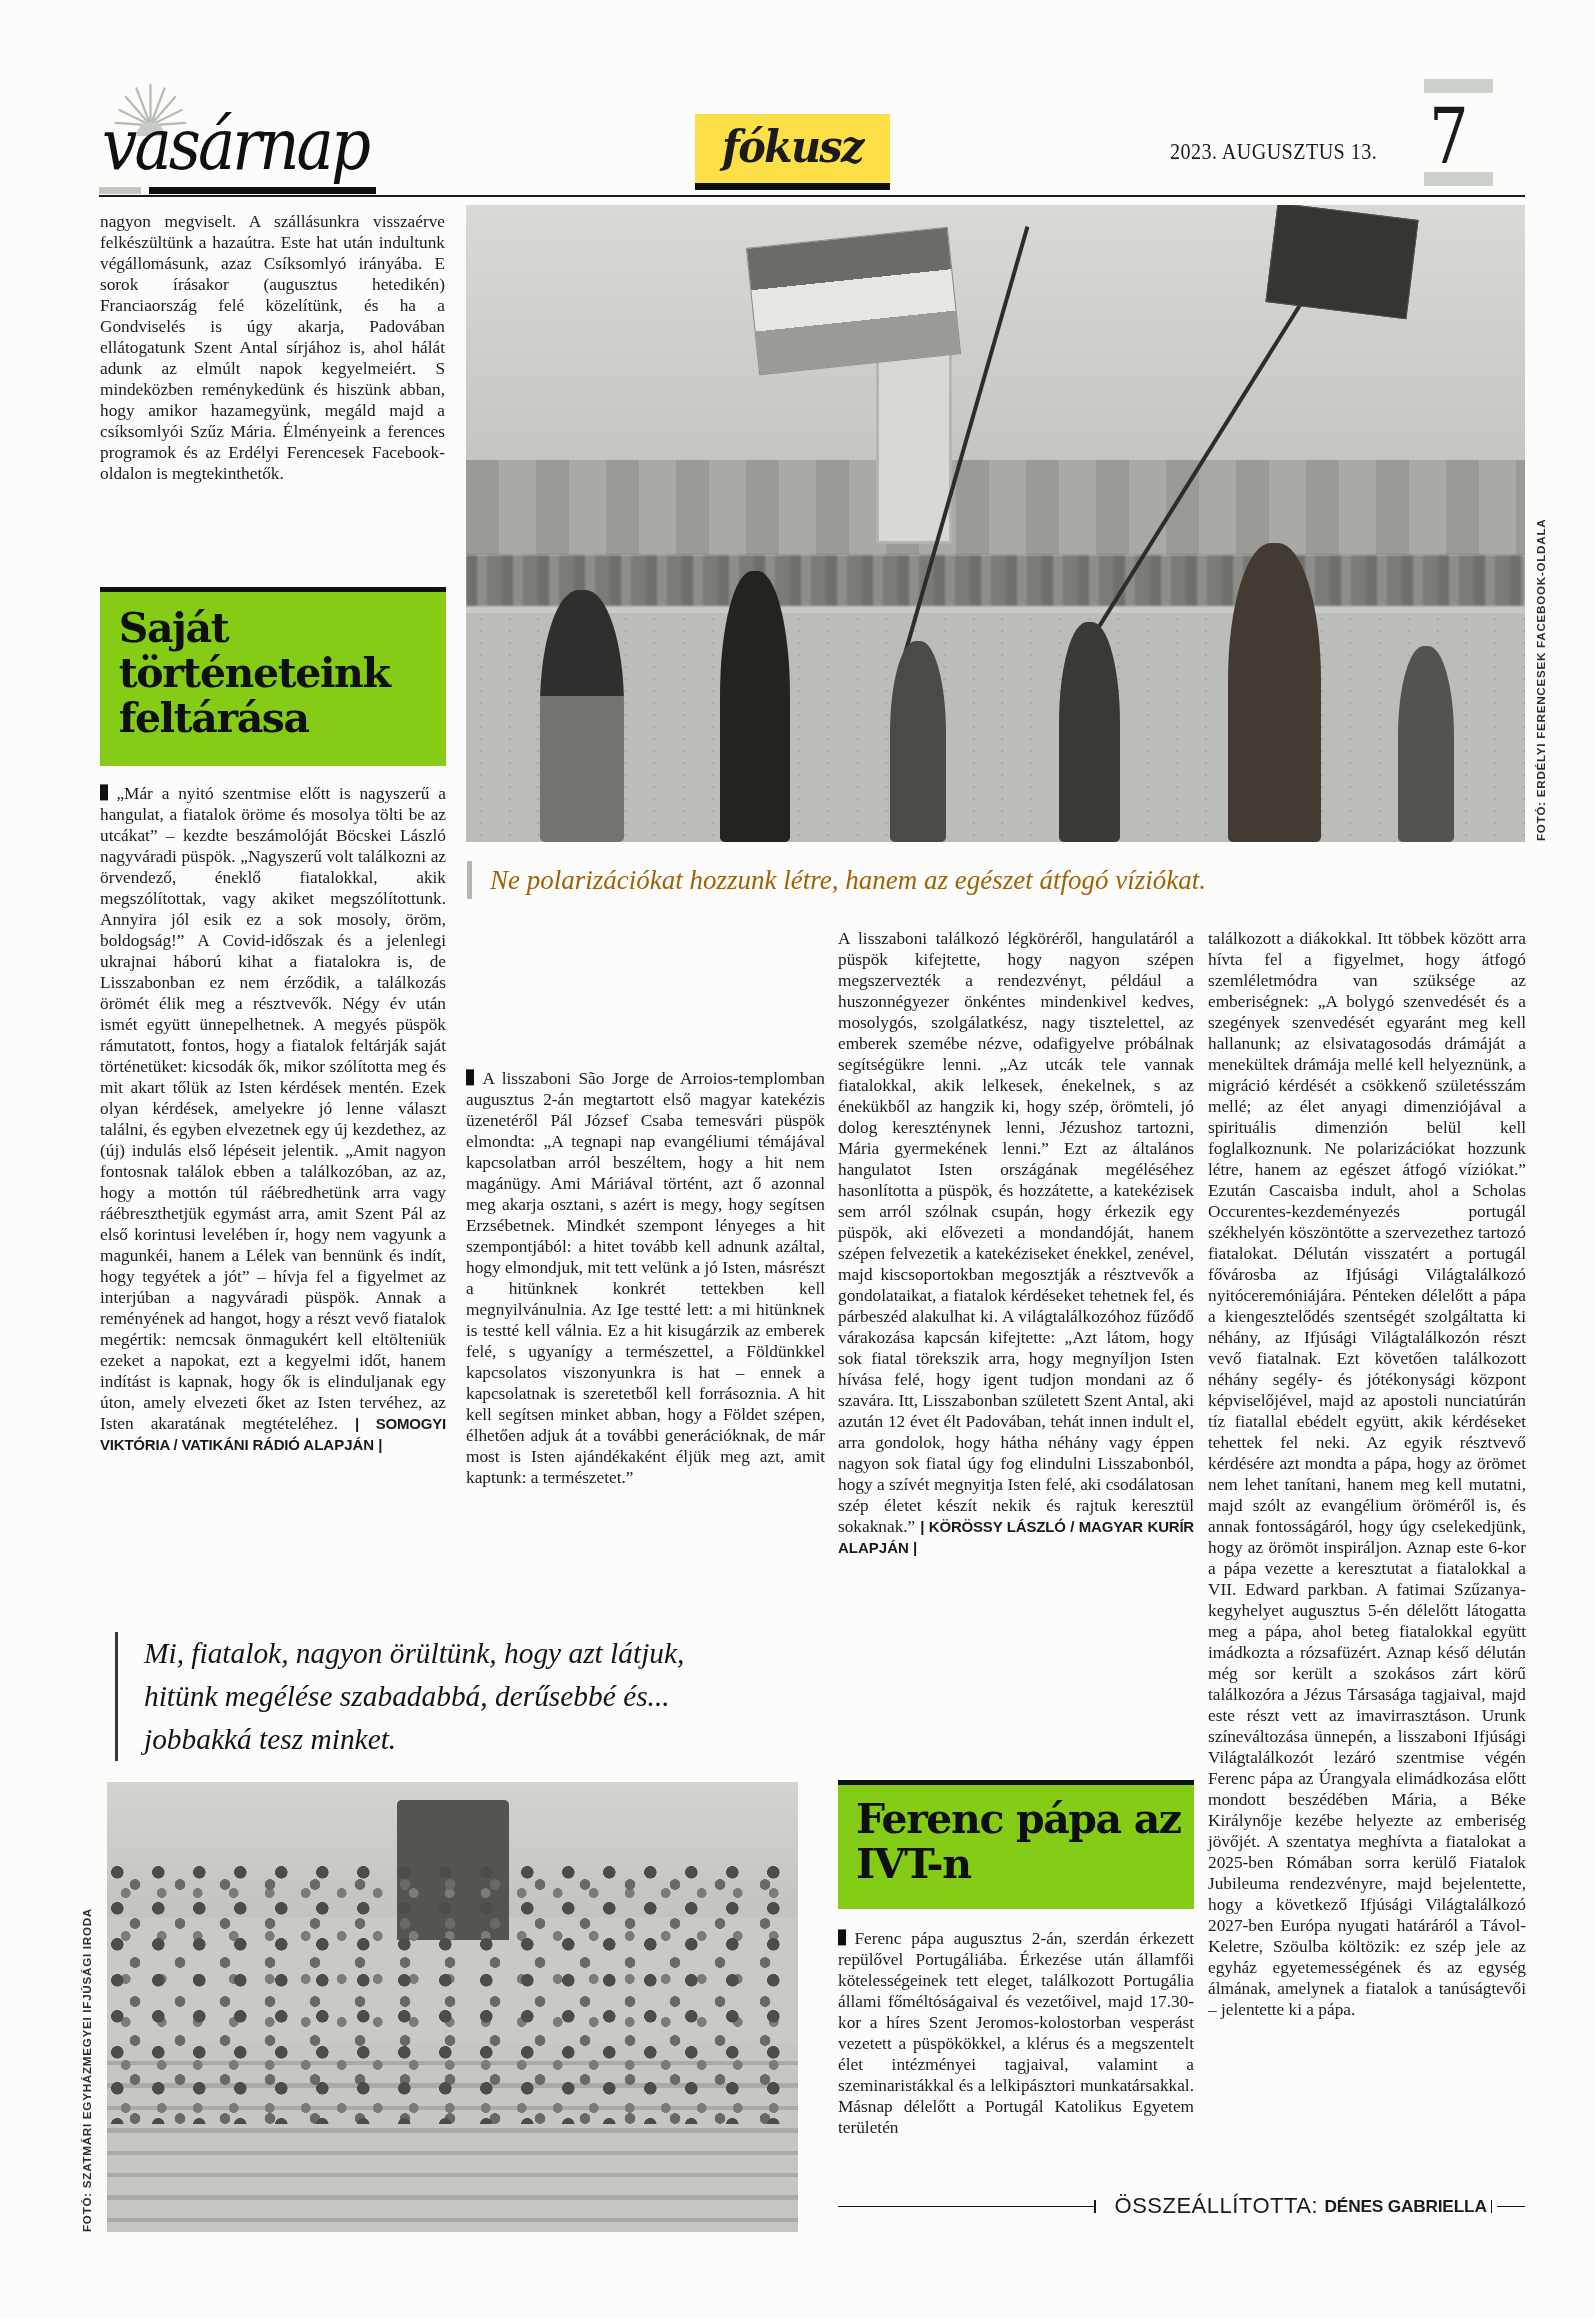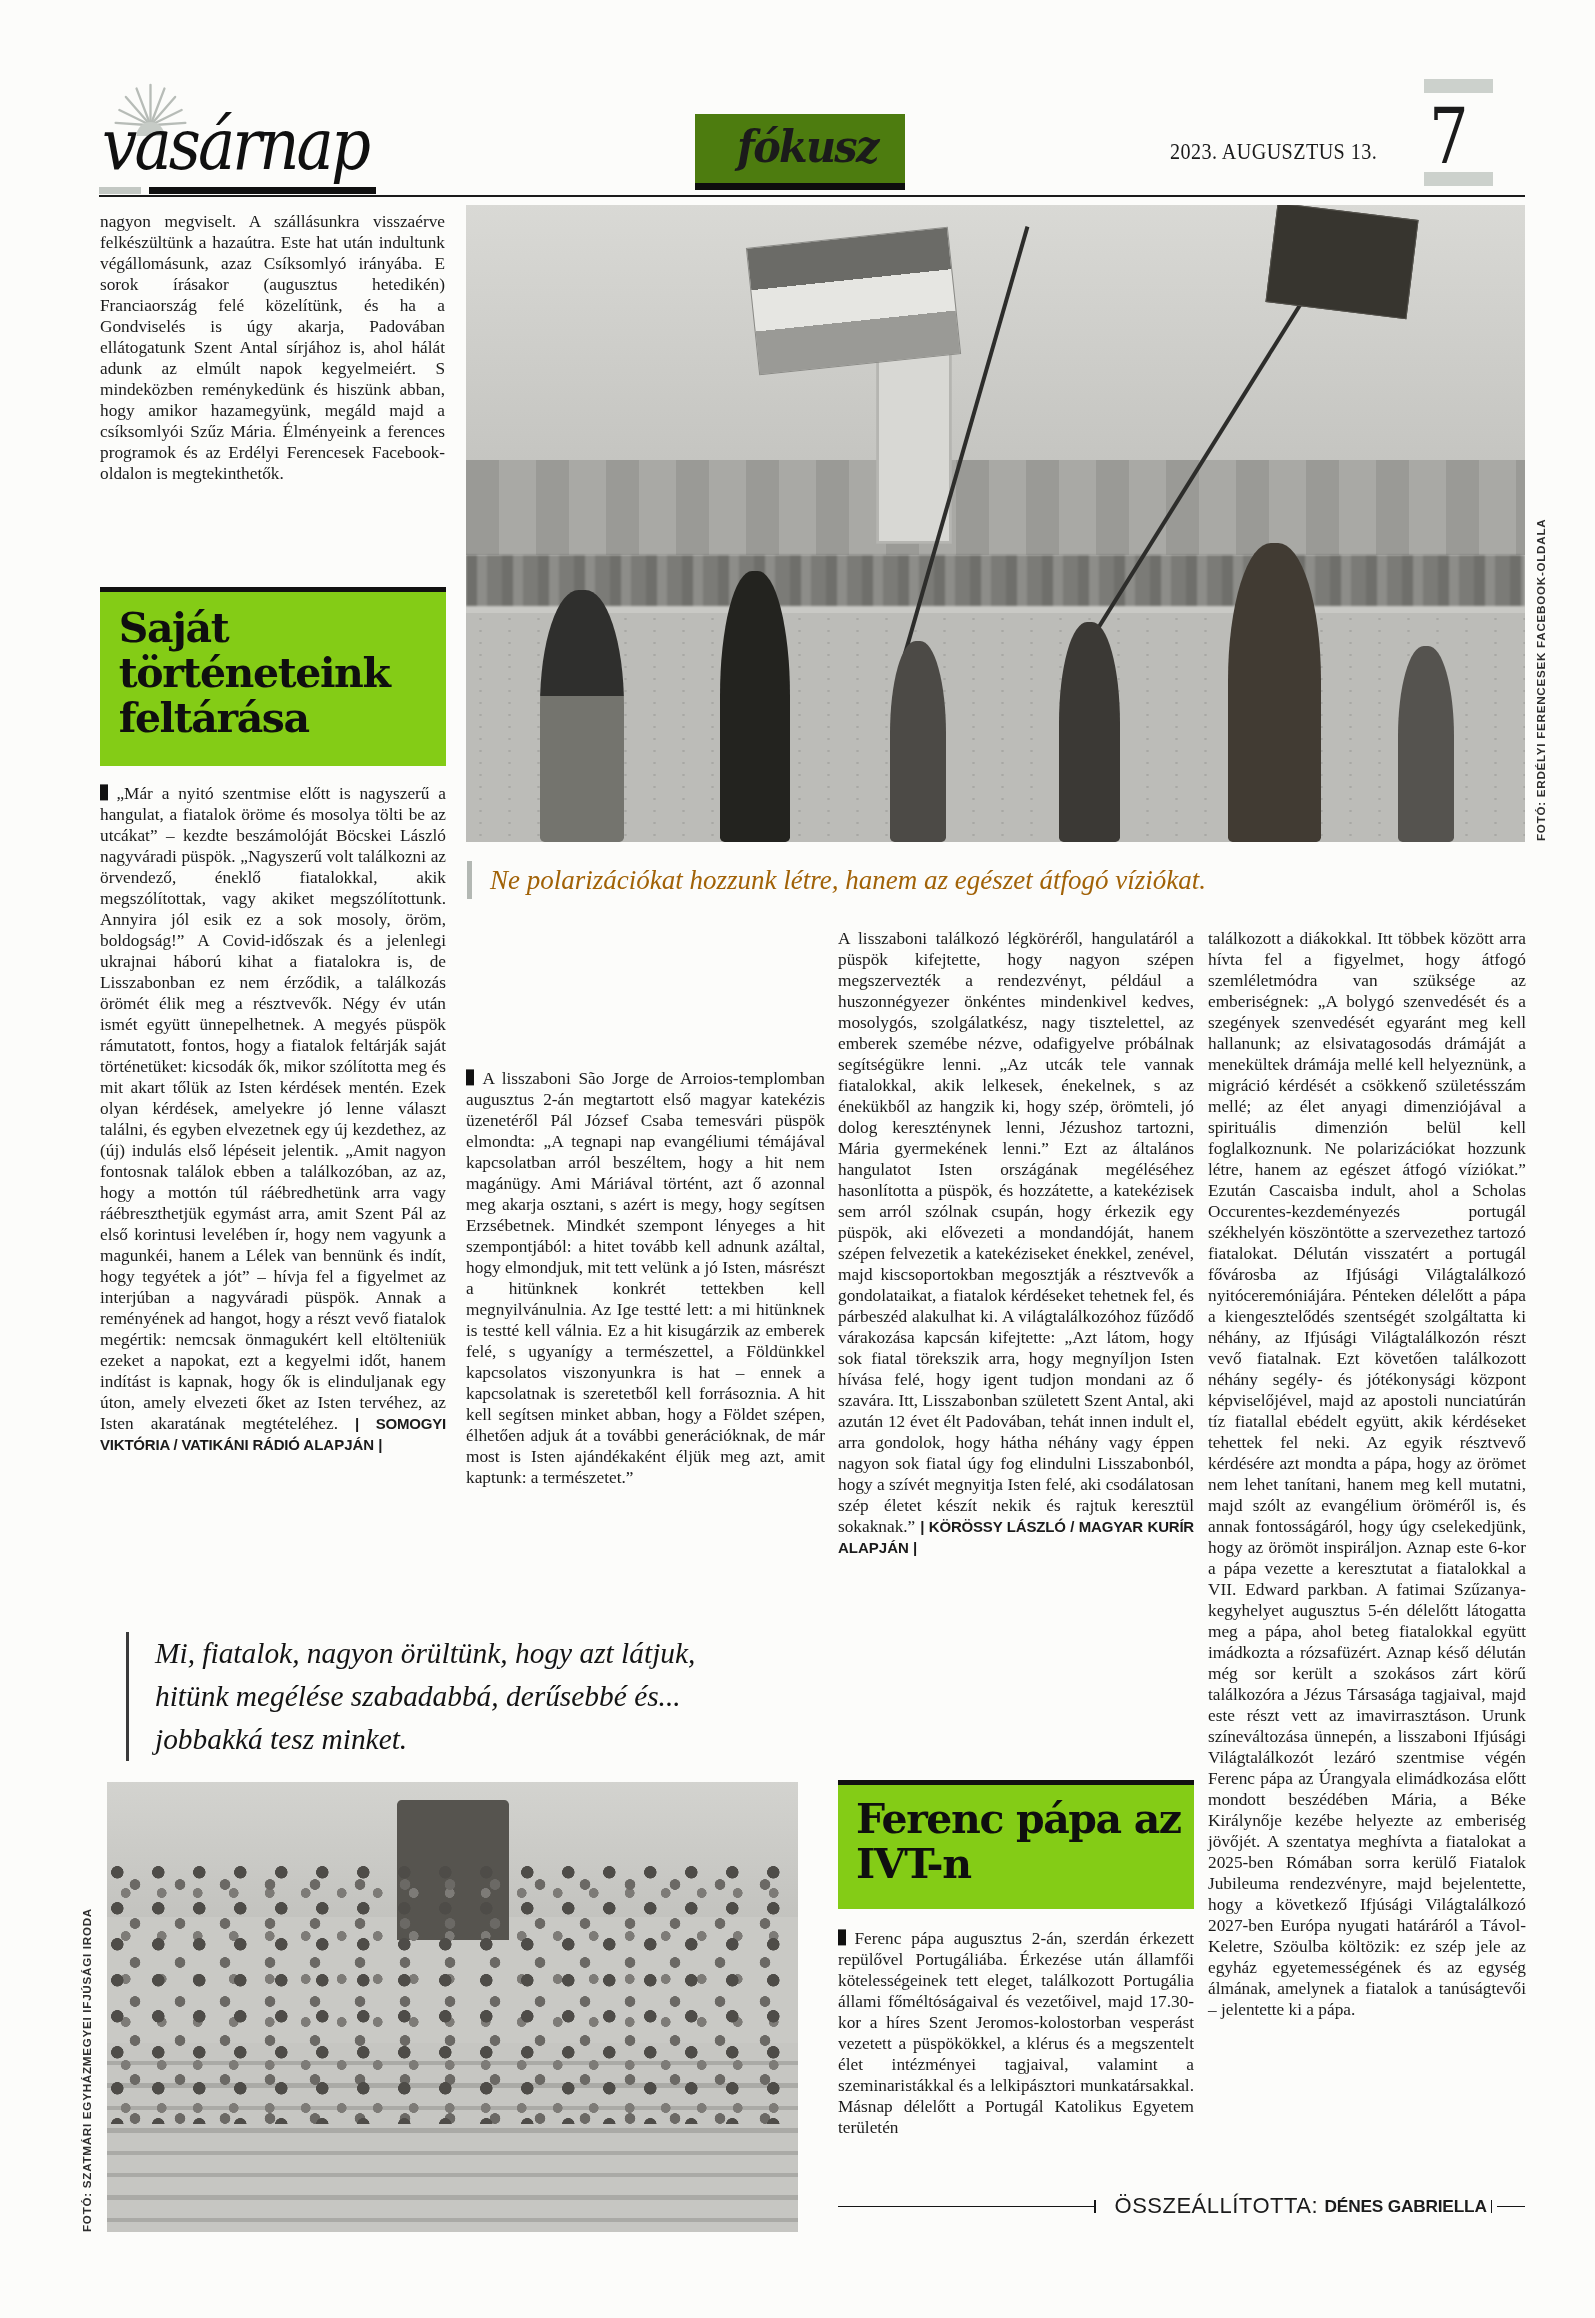--- a/index.html
+++ b/index.html
@@ -7,22 +7,22 @@
   #page{position:relative;width:1595px;height:2319px;background:#fcfcfa;overflow:hidden;
         font-family:"Liberation Serif",serif;color:#1b1b1b;}
   .abs{position:absolute;}
 
   
   .np-text{position:absolute;left:2.8px;top:10.3px;font:italic 500 71px/1 "DejaVu Serif",serif;
            letter-spacing:-3.3px;transform:scaleX(.88);transform-origin:left top;color:#101010;}
   .np-underline{position:absolute;left:50px;top:88px;width:227px;height:7px;background:#101010;}
   .np-dash{position:absolute;left:0;top:88px;width:42px;height:7px;background:#c3c8c3;}
   .sun{position:absolute;left:12px;top:-18px;}
-  .section-tab{left:695px;top:114px;width:195px;height:69px;background:#4d7c0f;
-               border-bottom:7px solid #0e0e0e;display:flex;align-items:center;justify-content:center;padding-left:15px;}
+  .section-tab{left:695px;top:114px;width:195px;height:69px;background:#fde047;
+               border-bottom:7px solid #0e0e0e;display:flex;align-items:center;justify-content:center;}
   .section-label{font:italic 700 45px/1 "DejaVu Serif",serif;letter-spacing:-1.9px;transform:scaleX(.92);padding-bottom:4.7px;}
   .issue-date{left:1170px;top:140px;font:400 23.4px/1 "Liberation Serif",serif;letter-spacing:0.5px;
               transform:scaleX(.86);transform-origin:left top;white-space:nowrap;}
   .page-number{left:1429px;top:99px;font:400 76px/1 "DejaVu Serif",serif;transform:scaleX(.82);transform-origin:left top;}
   .pagebar{width:69px;height:14px;background:#ccd1cc;}
   .header-rule{left:99px;top:195px;width:1426px;height:1.9px;background:#1a1a1a;}
 
   
   .bt{font-size:17.3px;line-height:21px;text-align:justify;margin:0;}
   .pmark{display:inline-block;width:8px;height:16px;background:#111;margin-right:8.4px;transform:translateY(1.4px);}
@@ -107,21 +107,21 @@
   <div class="abs header-rule"></div>
 
   <p class="abs bt" style="left:100px;top:211px;width:345px;">nagyon megviselt. A szállásunkra visszaérve felkészültünk a hazaútra. Este hat után indultunk végállomásunk, azaz Csíksomlyó irányába. E sorok írásakor (augusztus hetedikén) Franciaország felé közelítünk, és ha a Gondviselés is úgy akarja, Padovában ellátogatunk Szent Antal sírjához is, ahol hálát adunk az elmúlt napok kegyelmeiért. S mindeközben reménykedünk és hiszünk abban, hogy amikor hazamegyünk, megáld majd a csíksomlyói Szűz Mária. Élményeink a ferences programok és az Erdélyi Ferencesek Facebook-oldalon is megtekinthetők.</p>
 
   <section class="abs headline" style="left:100px;top:587px;width:346px;padding:14px 16px 25px 18.7px;box-sizing:border-box;">
     <h1>Saját történeteink feltárása</h1>
   </section>
 
   <p class="abs bt" style="left:100px;top:783px;width:346px;"><span class="pmark"></span><span>„Már a nyitó szentmise előtt is nagyszerű a hangulat, a fiatalok öröme és mosolya tölti be az utcákat” – kezdte beszámolóját Böcskei László nagyváradi püspök. „Nagyszerű volt találkozni az örvendező, éneklő fiatalokkal, akik megszólítottak, vagy akiket megszólítottunk. Annyira jól esik ez a sok mosoly, öröm, boldogság!” A Covid-időszak és a jelenlegi ukrajnai háború kihat a fiatalokra is, de Lisszabonban ez nem érződik, a találkozás örömét élik meg a résztvevők. Négy év után ismét együtt ünnepelhetnek. A megyés püspök rámutatott, fontos, hogy a fiatalok feltárják saját történetüket: kicsodák ők, mikor szólította meg és mit akart tőlük az Isten kérdések mentén. Ezek olyan kérdések, amelyekre jó lenne választ találni, és egyben elvezetnek egy új kezdethez, az (új) indulás első lépéseit jelentik. „Amit nagyon fontosnak találok ebben a találkozóban, az az, hogy a mottón túl ráébredhetünk arra vagy ráébreszthetjük egymást arra, amit Szent Pál az első korintusi levelében ír, hogy nem vagyunk a magunkéi, hanem a Lélek van bennünk és indít, hogy tegyétek a jót” – hívja fel a figyelmet az interjúban a nagyváradi püspök. Annak a reményének ad hangot, hogy a részt vevő fiatalok megértik: nemcsak önmagukért kell eltölteniük ezeket a napokat, ezt a kegyelmi időt, hanem indítást is kapnak, hogy ők is elinduljanak egy úton, amely elvezeti őket az Isten tervéhez, az Isten akaratának megtételéhez. </span><span class="by">| </span><span class="by">SOMOGYI VIKTÓRIA / VATIKÁNI RÁDIÓ</span><span class="byn"> ALAPJÁN |</span></p>
 
-  <blockquote class="abs pullquote" style="left:126px;top:1632px;width:598px;margin:0;">Mi, fiatalok, nagyon örültünk, hogy azt látjuk, hitünk megélése szabadabbá, derűsebbé és... jobbakká tesz minket.</blockquote>
+  <blockquote class="abs pullquote" style="left:115px;top:1632px;width:598px;margin:0;">Mi, fiatalok, nagyon örültünk, hogy azt látjuk, hitünk megélése szabadabbá, derűsebbé és... jobbakká tesz minket.</blockquote>
 
   <div class="abs photo" style="left:466px;top:205px;width:1059px;height:637px;">
     <div class="mp-sky"></div>
     <div class="mp-bld"></div>
     <div class="mp-arch"></div>
     <div class="mp-plaza"></div>
     <div class="mp-crowd"></div>
     <div class="pole" style="left:47%;top:2%;width:4.2px;height:70%;transform:rotate(16deg);"></div>
     <div class="pole" style="left:70%;top:-4%;width:4.2px;height:85%;transform:rotate(32deg);"></div>
     <div class="flag" style="left:27%;top:5%;width:201px;height:126px;transform:rotate(-6deg);

